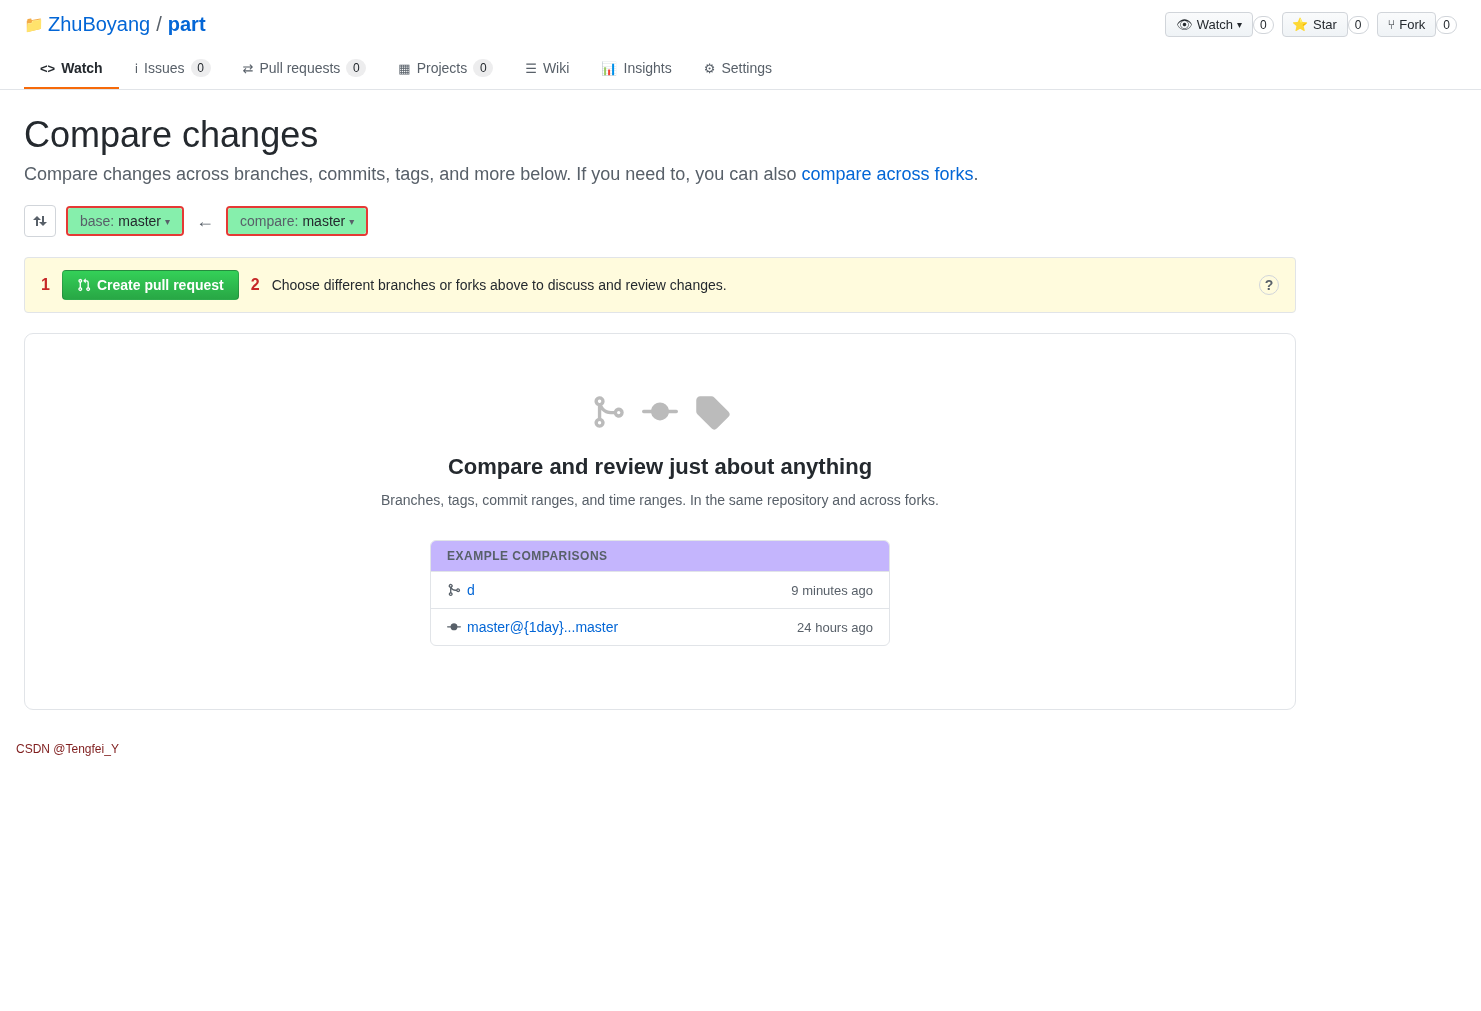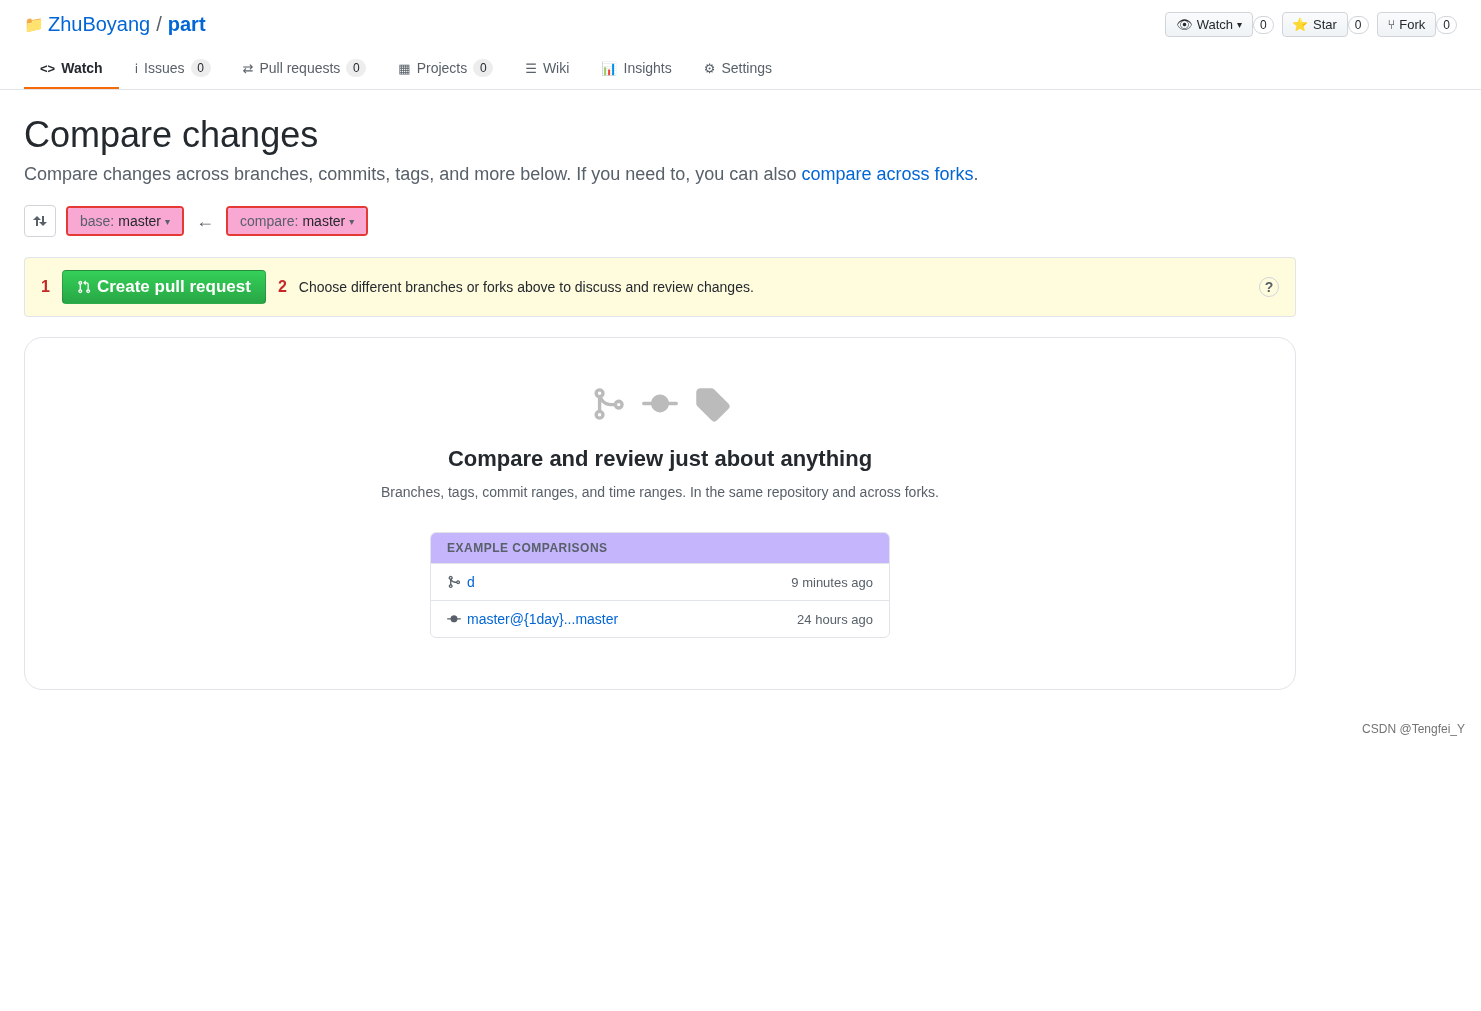--- a/index.html
+++ b/index.html
@@ -133,21 +133,21 @@
       border-radius: 4px;
     }
     .compare-select-btn {
       display: inline-flex;
       align-items: center;
       gap: 4px;
       padding: 5px 12px;
       font-size: 14px;
       border: none;
       border-radius: 3px;
-      background: #f9a8d4;
+      background: #86efac;
       color: #24292e;
       cursor: pointer;
     }
     .compare-select-btn .label-dim { color: #586069; }
     .compare-arrow {
       color: #586069;
       font-size: 18px;
       margin: 0 2px;
     }
 
@@ -165,21 +165,21 @@
     .info-banner-left {
       display: flex;
       align-items: center;
       gap: 12px;
     }
     .create-pr-btn {
       display: inline-flex;
       align-items: center;
       gap: 6px;
       padding: 6px 14px;
-      font-size: 17px;
+      font-size: 14px;
       font-weight: 600;
       border: 1px solid rgba(27,31,35,0.2);
       border-radius: 4px;
       background: linear-gradient(#34d058, #28a745);
       color: #fff;
       cursor: pointer;
       white-space: nowrap;
     }
     .annotation-red {
       color: #c62828;
@@ -196,22 +196,22 @@
       border-radius: 50%;
       display: flex;
       align-items: center;
       justify-content: center;
       font-weight: 600;
     }
 
     
     .compare-empty-area {
       border: 1px solid #e1e4e8;
-      border-radius: 18px;
-      padding: 48px 40px;
+      border-radius: 9px;
+      padding: 60px 40px;
       text-align: center;
       background: #fff;
     }
     .compare-icons {
       display: flex;
       justify-content: center;
       align-items: center;
       gap: 16px;
       margin-bottom: 24px;
       color: #bbb;
@@ -261,24 +261,23 @@
     .example-row:last-child { border-bottom: none; }
     .example-row-left {
       display: flex;
       align-items: center;
       gap: 6px;
     }
     .example-row-left a { color: #0366d6; text-decoration: none; }
     .example-row-time { color: #586069; font-size: 13px; }
 
     .watermark {
-      text-align: right;
       padding: 8px 16px;
       font-size: 12px;
-      color: #737373;
+      color: #7f1d1d;
     }
   </style>
 </head>
 <body>
 
 <div class="repo-header">
   <div class="repo-title">
 
     <span style="color:#586069; font-size:16px;">📁</span>
     <a href="#">ZhuBoyang</a>

